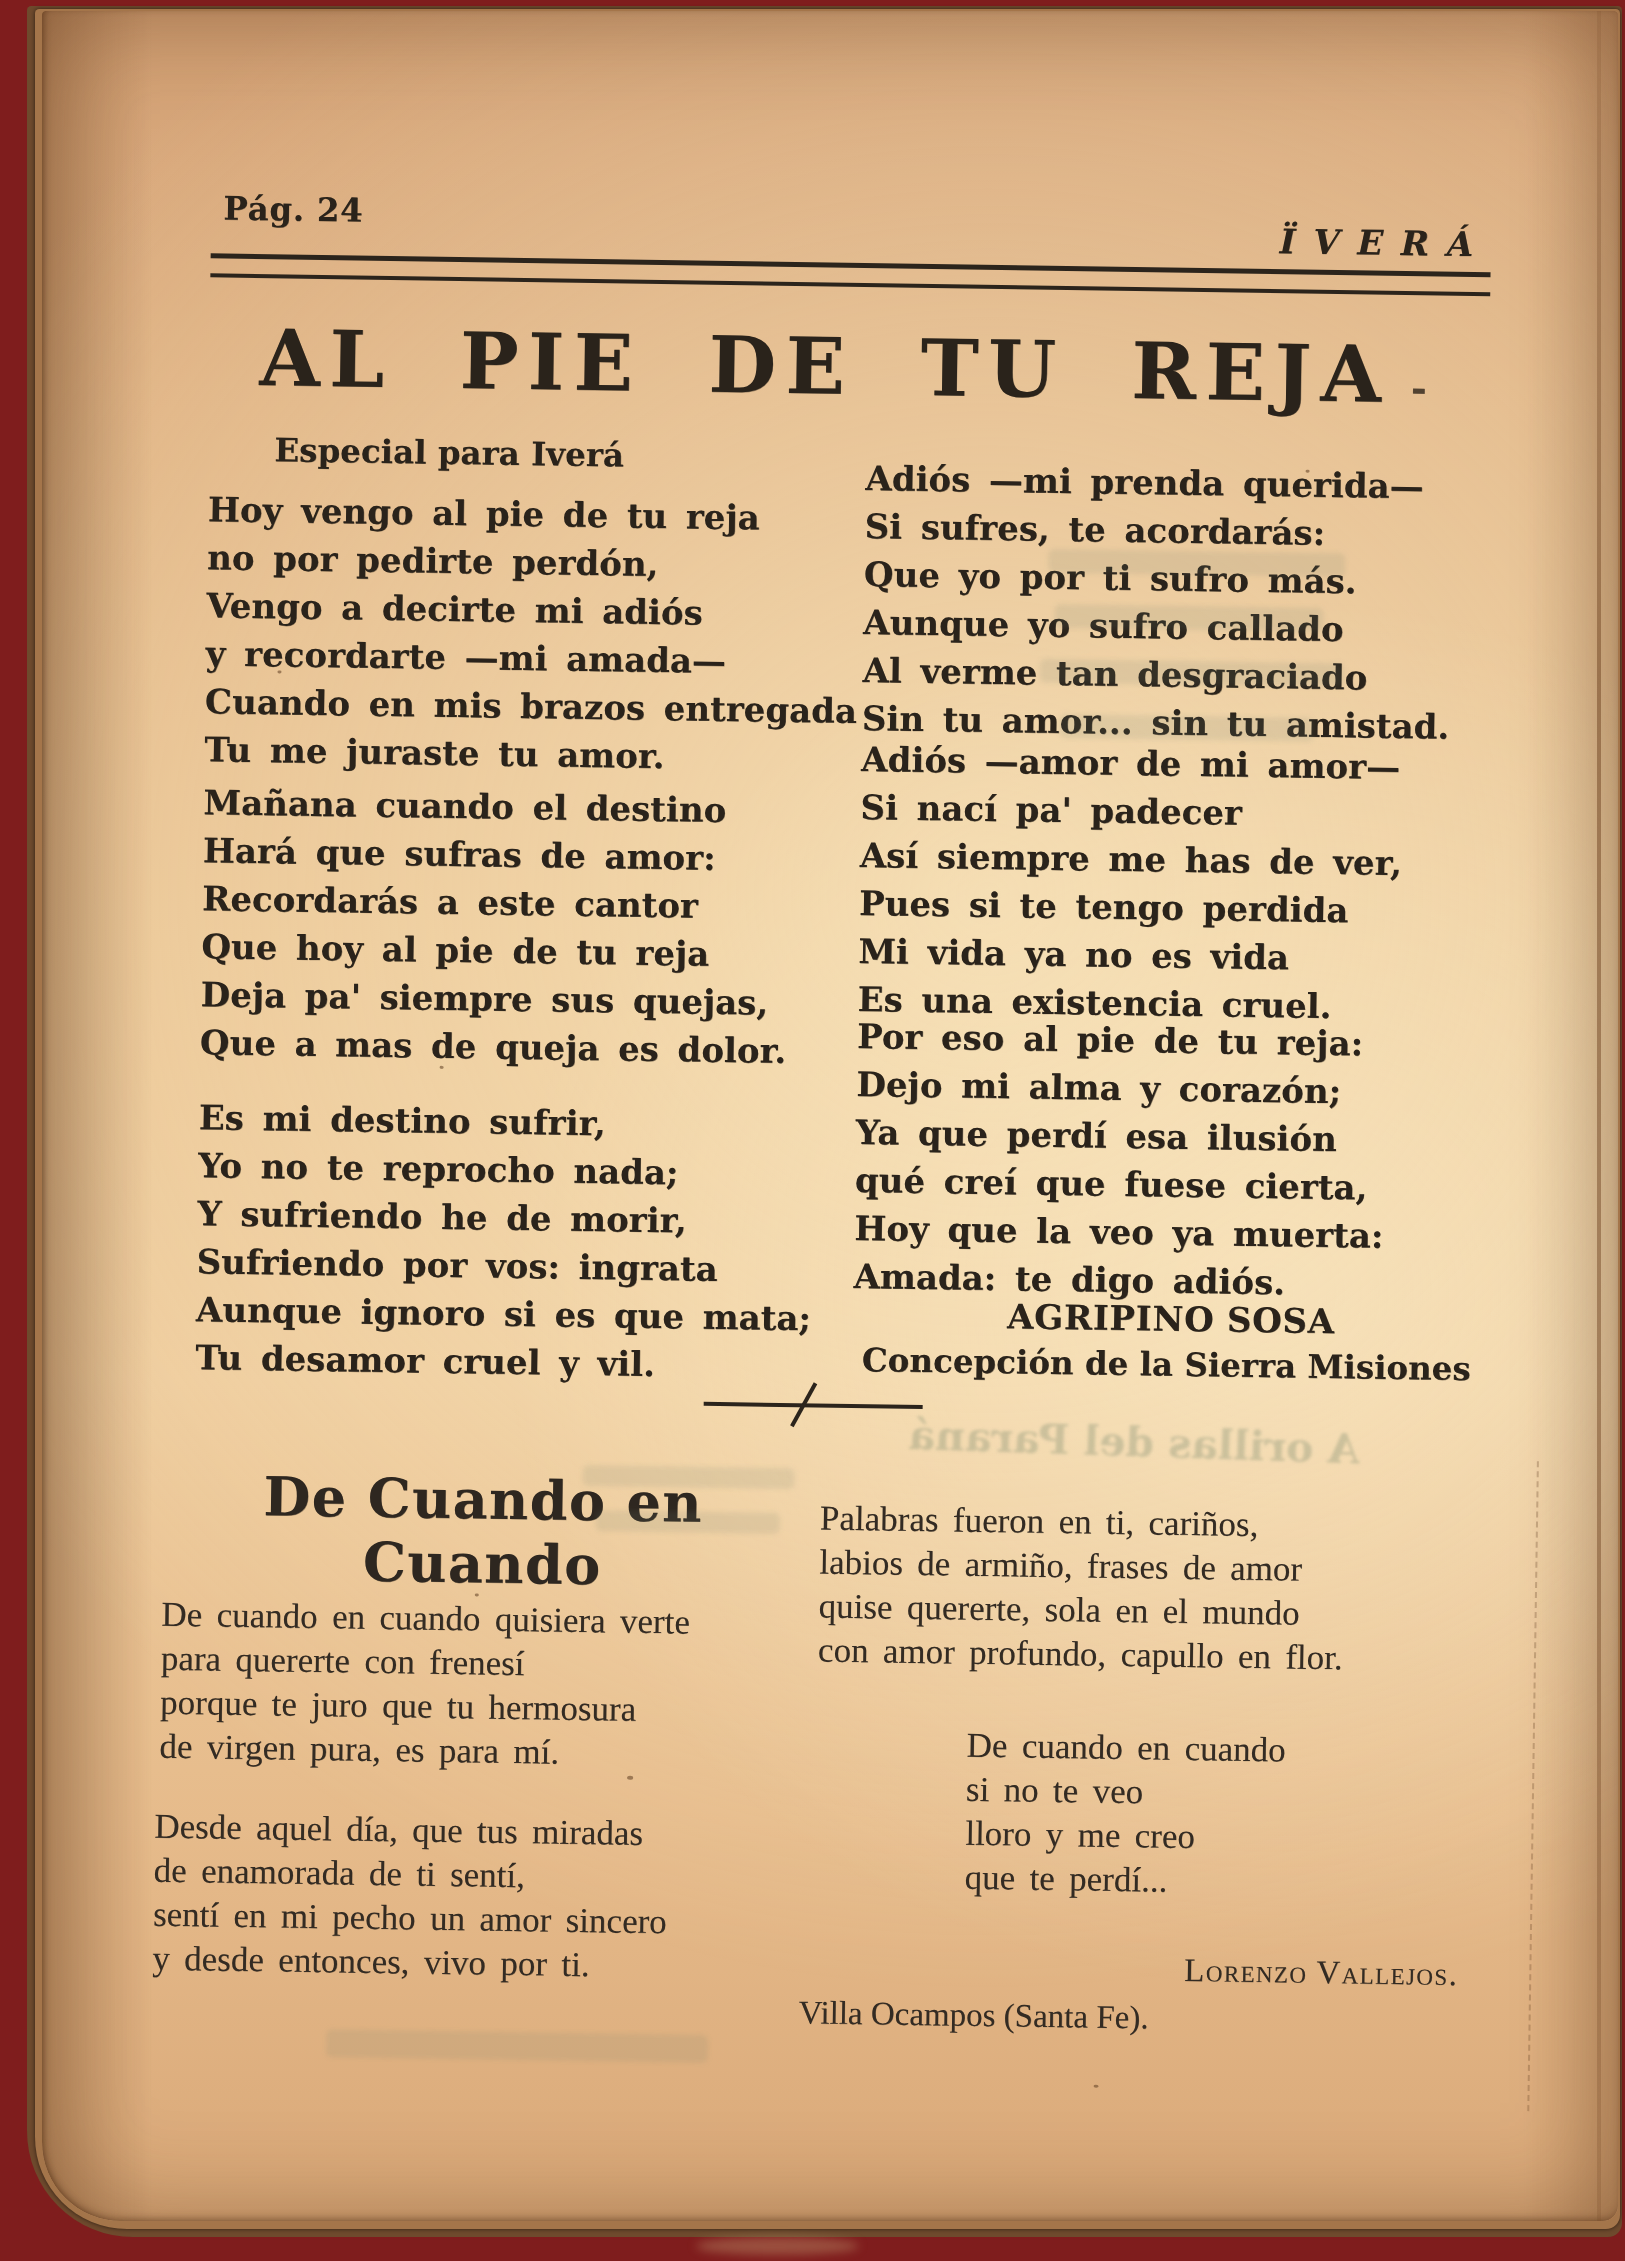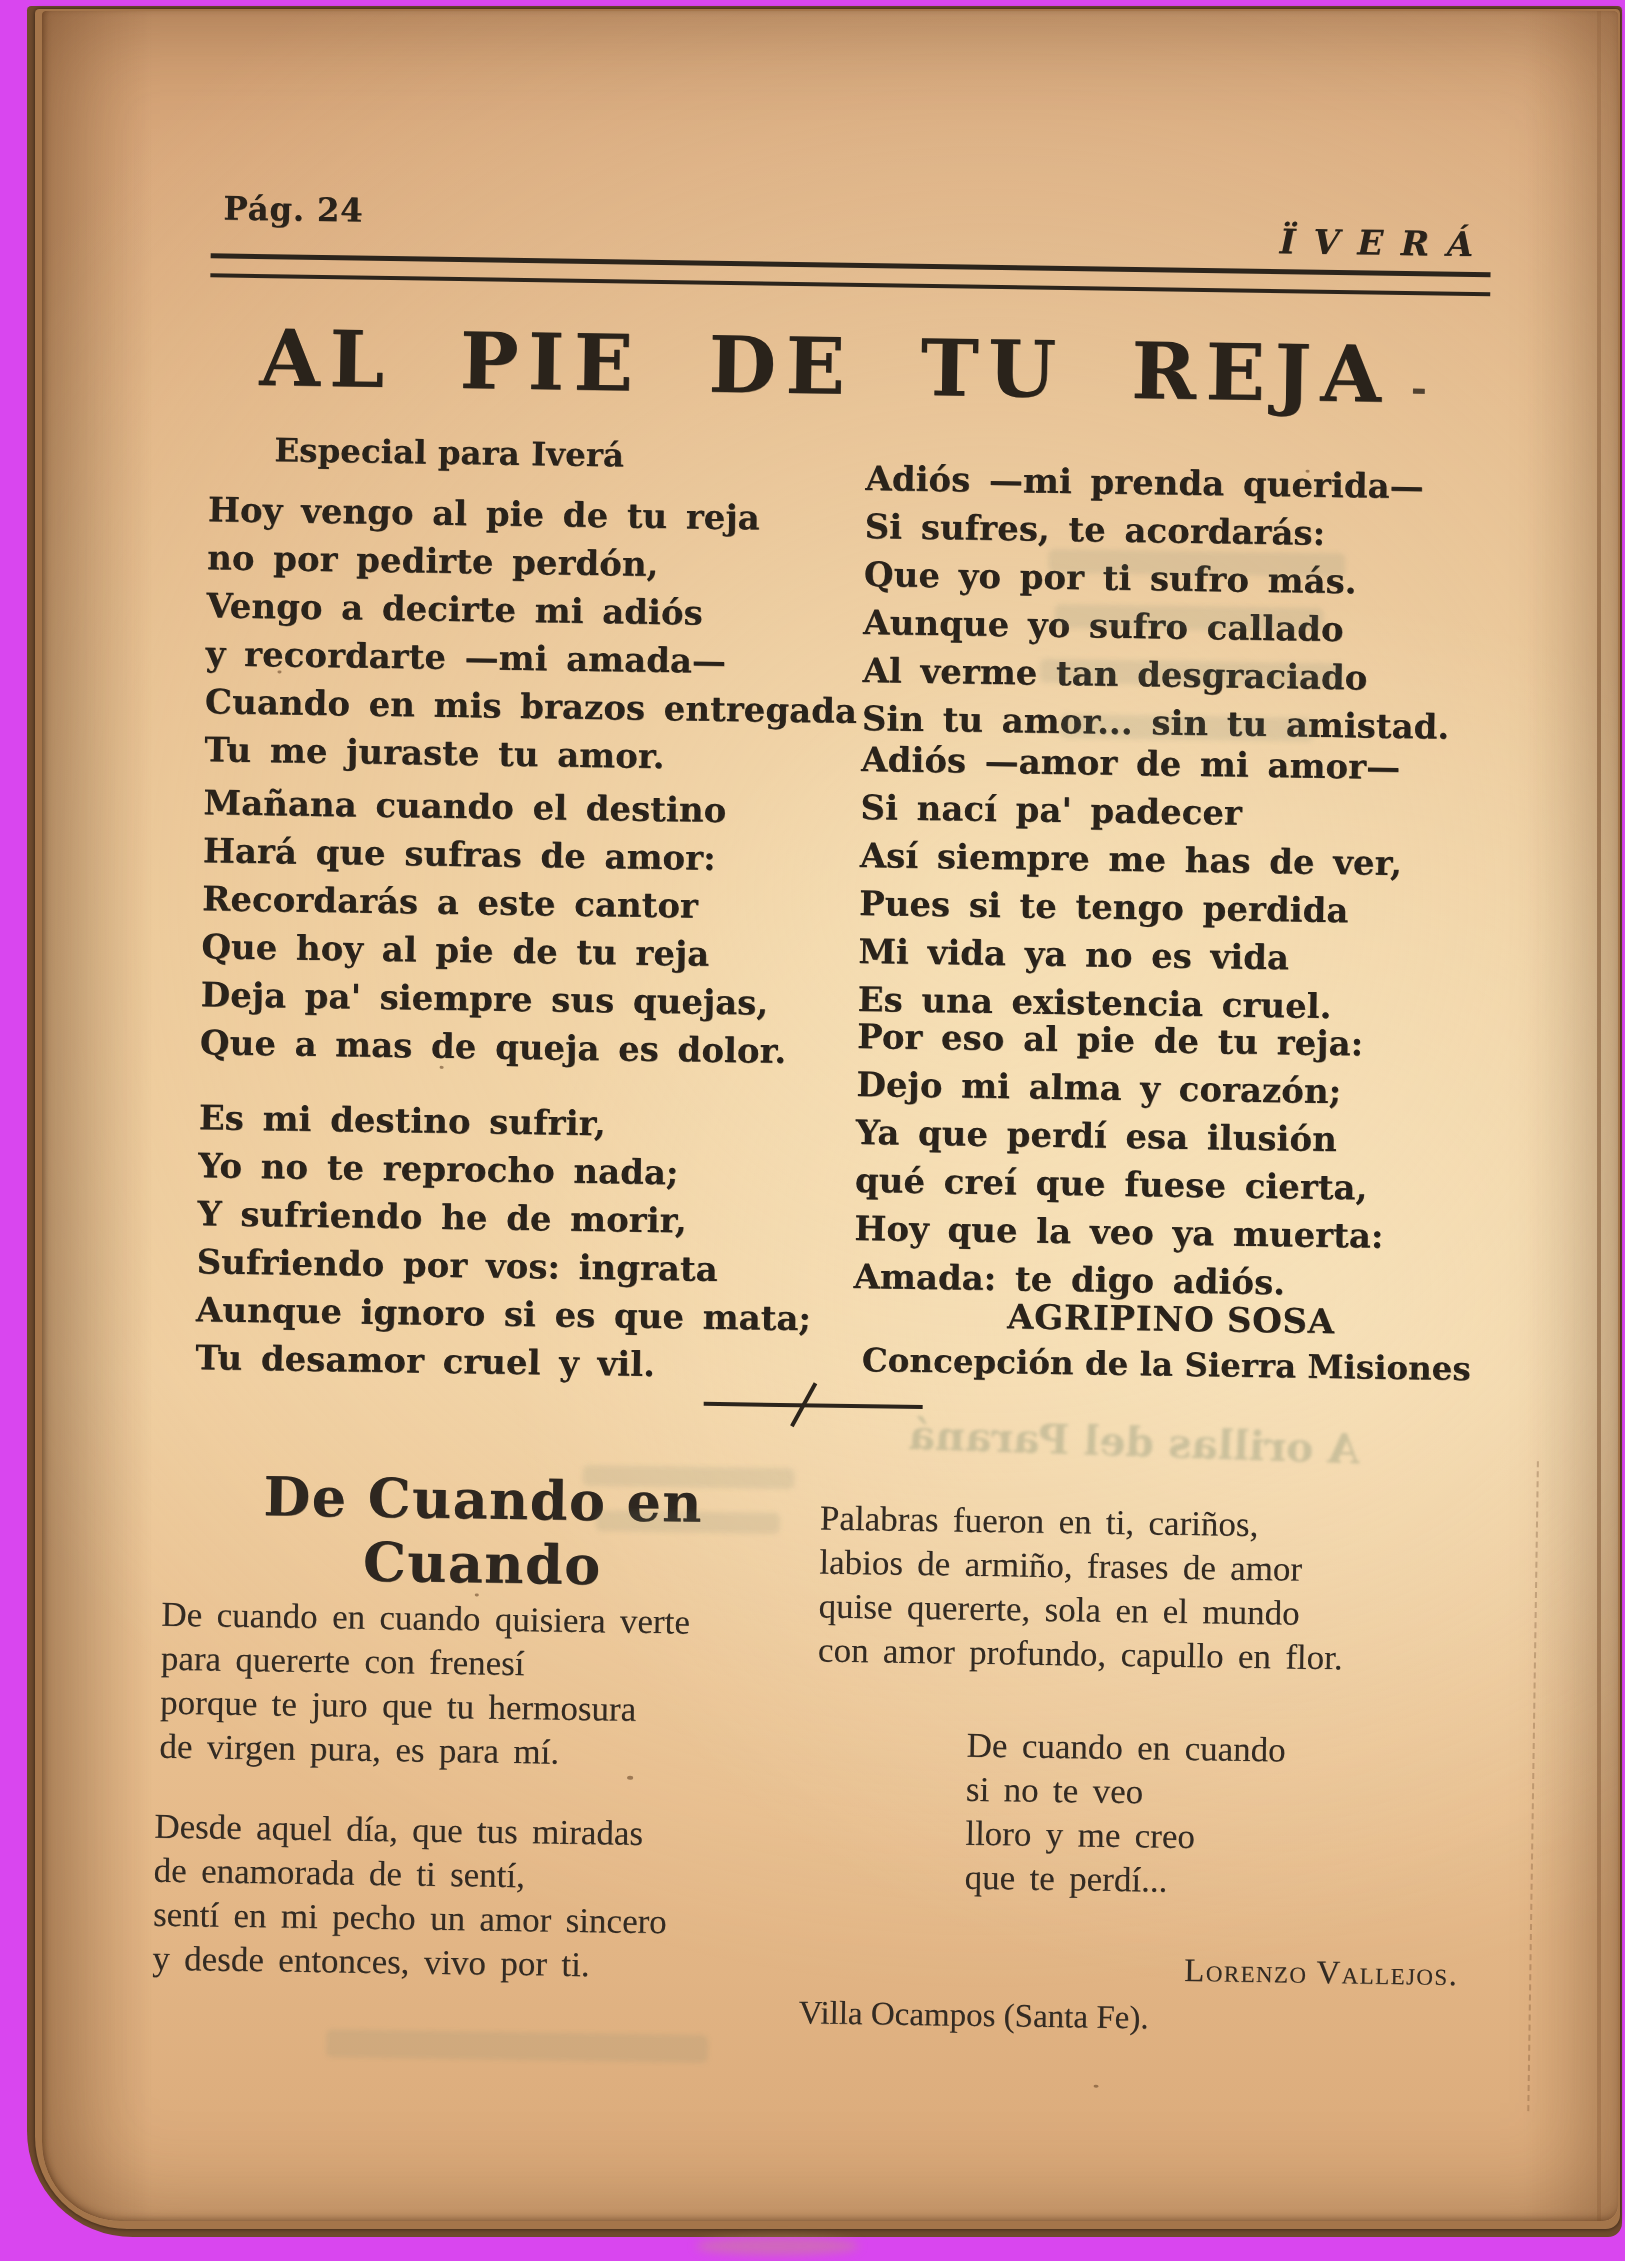--- a/index.html
+++ b/index.html
@@ -1,16 +1,16 @@
 <!DOCTYPE html>
 <html style="font-size:11.3px"><head>
 <meta charset="utf-8">
 <style>
   html,body{margin:0;padding:0;background:#070605;}
-  .scan{position:relative;width:1625px;height:2261px;background:#d946ef;overflow:hidden;
+  .scan{position:relative;width:1625px;height:2261px;background:#7f1d1d;overflow:hidden;
         font-family:"DejaVu Serif", serif;}
   
   .sheet{position:absolute;}
   .sheet1{left:27px;top:5.7px;right:2.8px;bottom:24px;background:#6e4a2d;
           border-radius:4.2px 4.2px 14px 106px;}
   .sheet2{left:35px;top:8.5px;right:5px;bottom:32.5px;background:#a4754a;
           border-radius:4.2px 4.2px 14px 92px;box-shadow:0 0 4.2px rgba(0,0,0,.6);}
   
   .page{position:absolute;left:42px;top:10.6px;right:7px;bottom:40px;
         border-radius:3.5px 3.5px 15.5px 79px;

